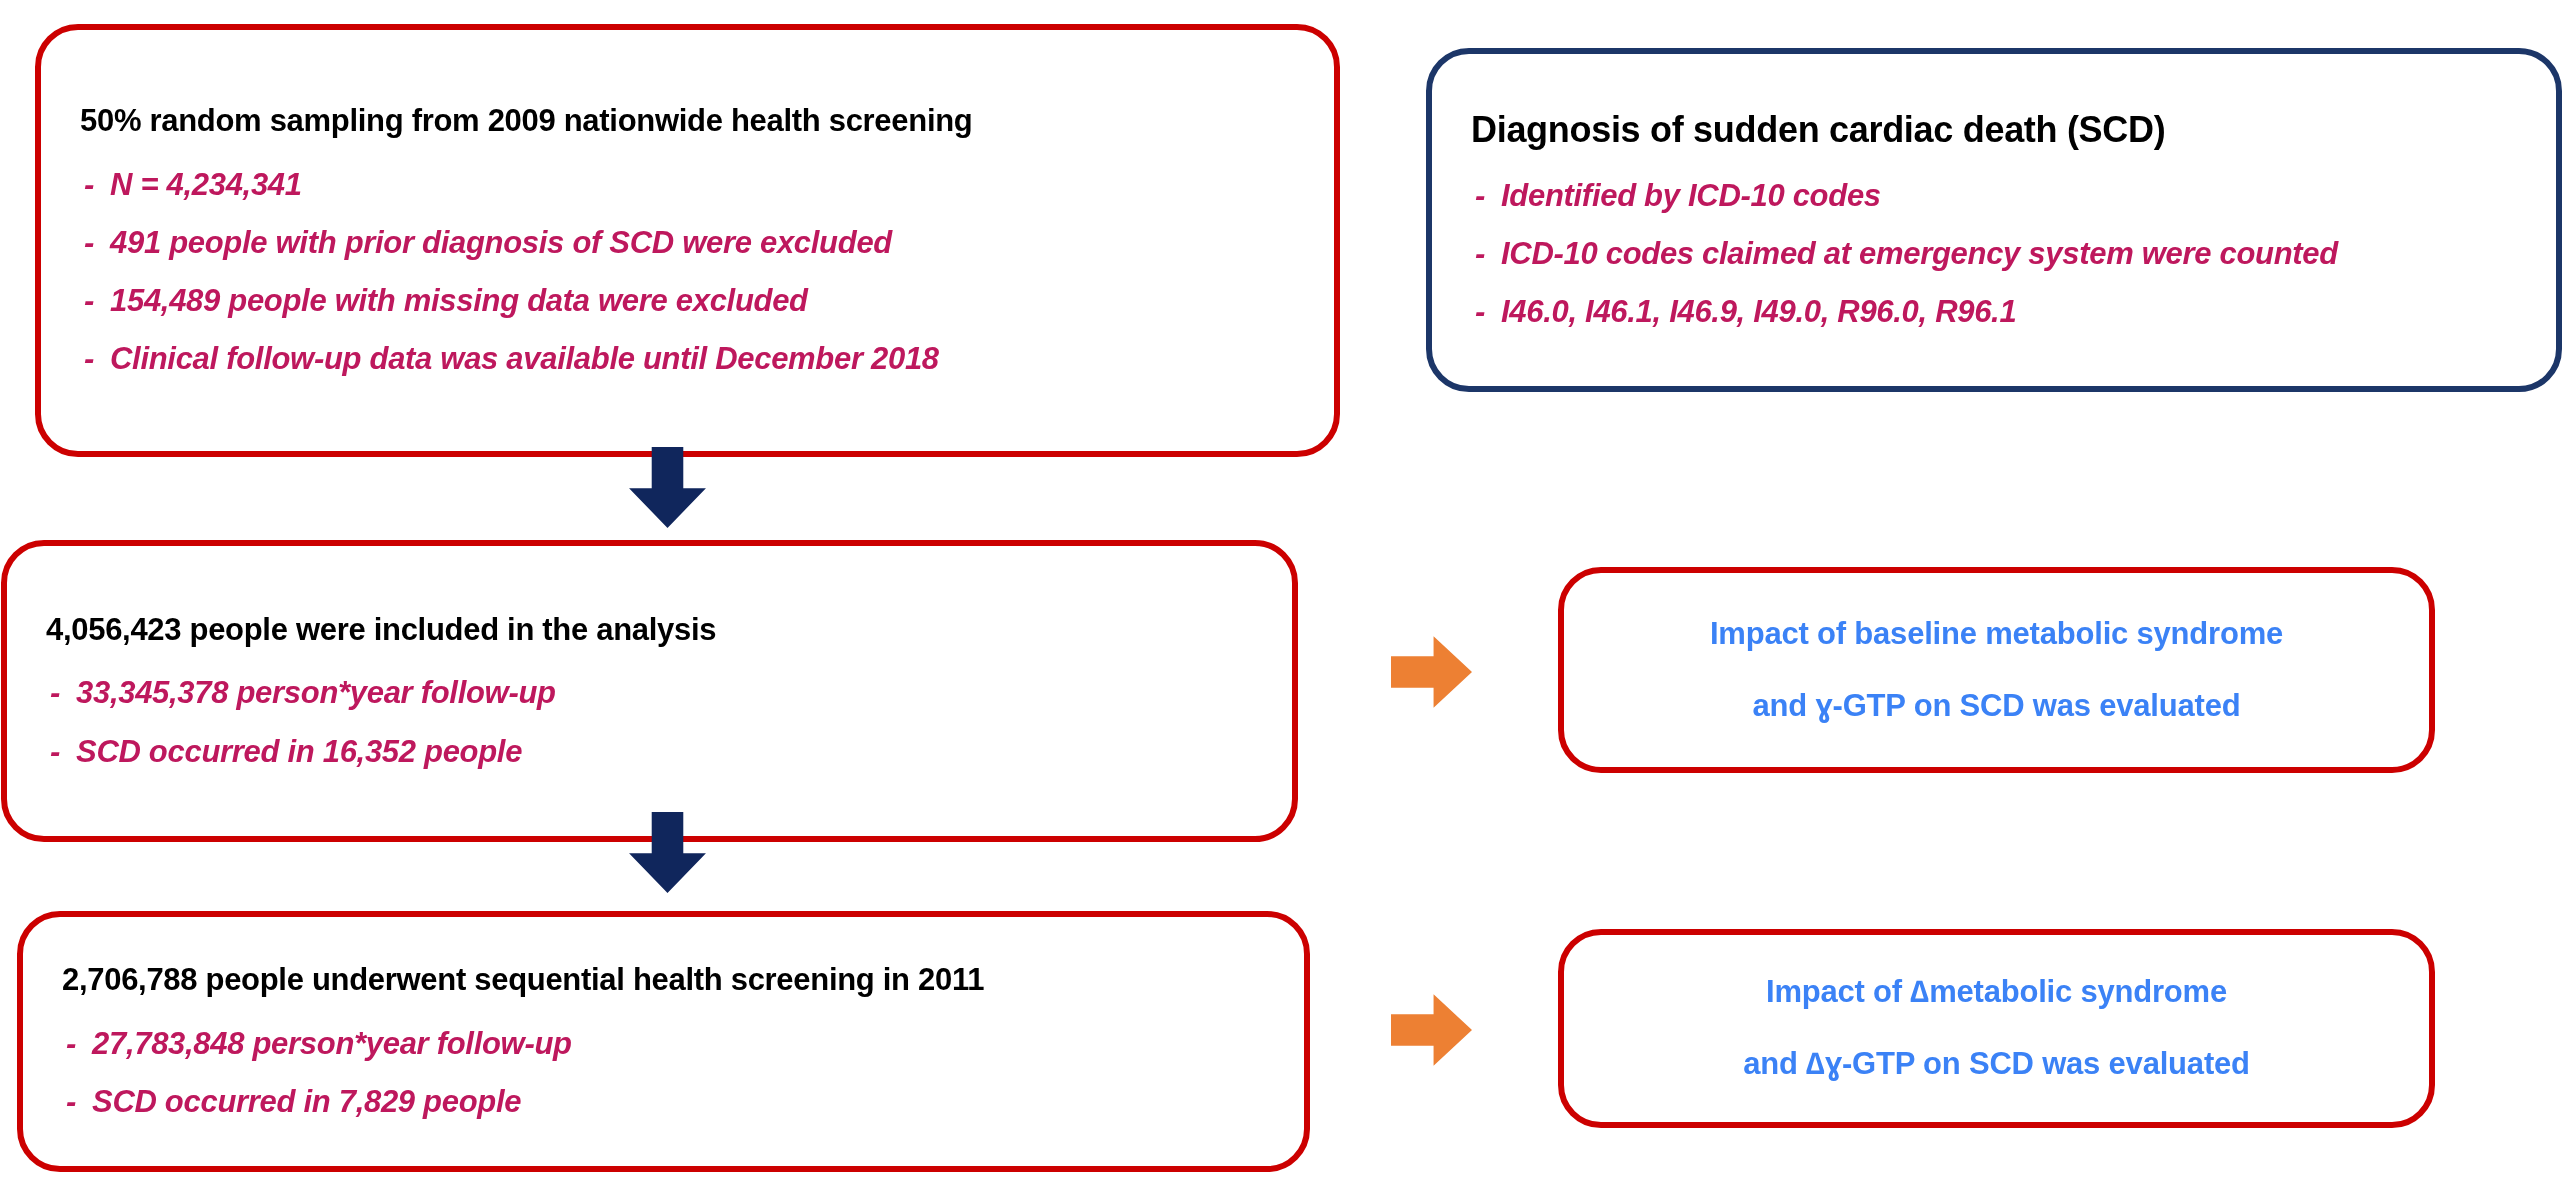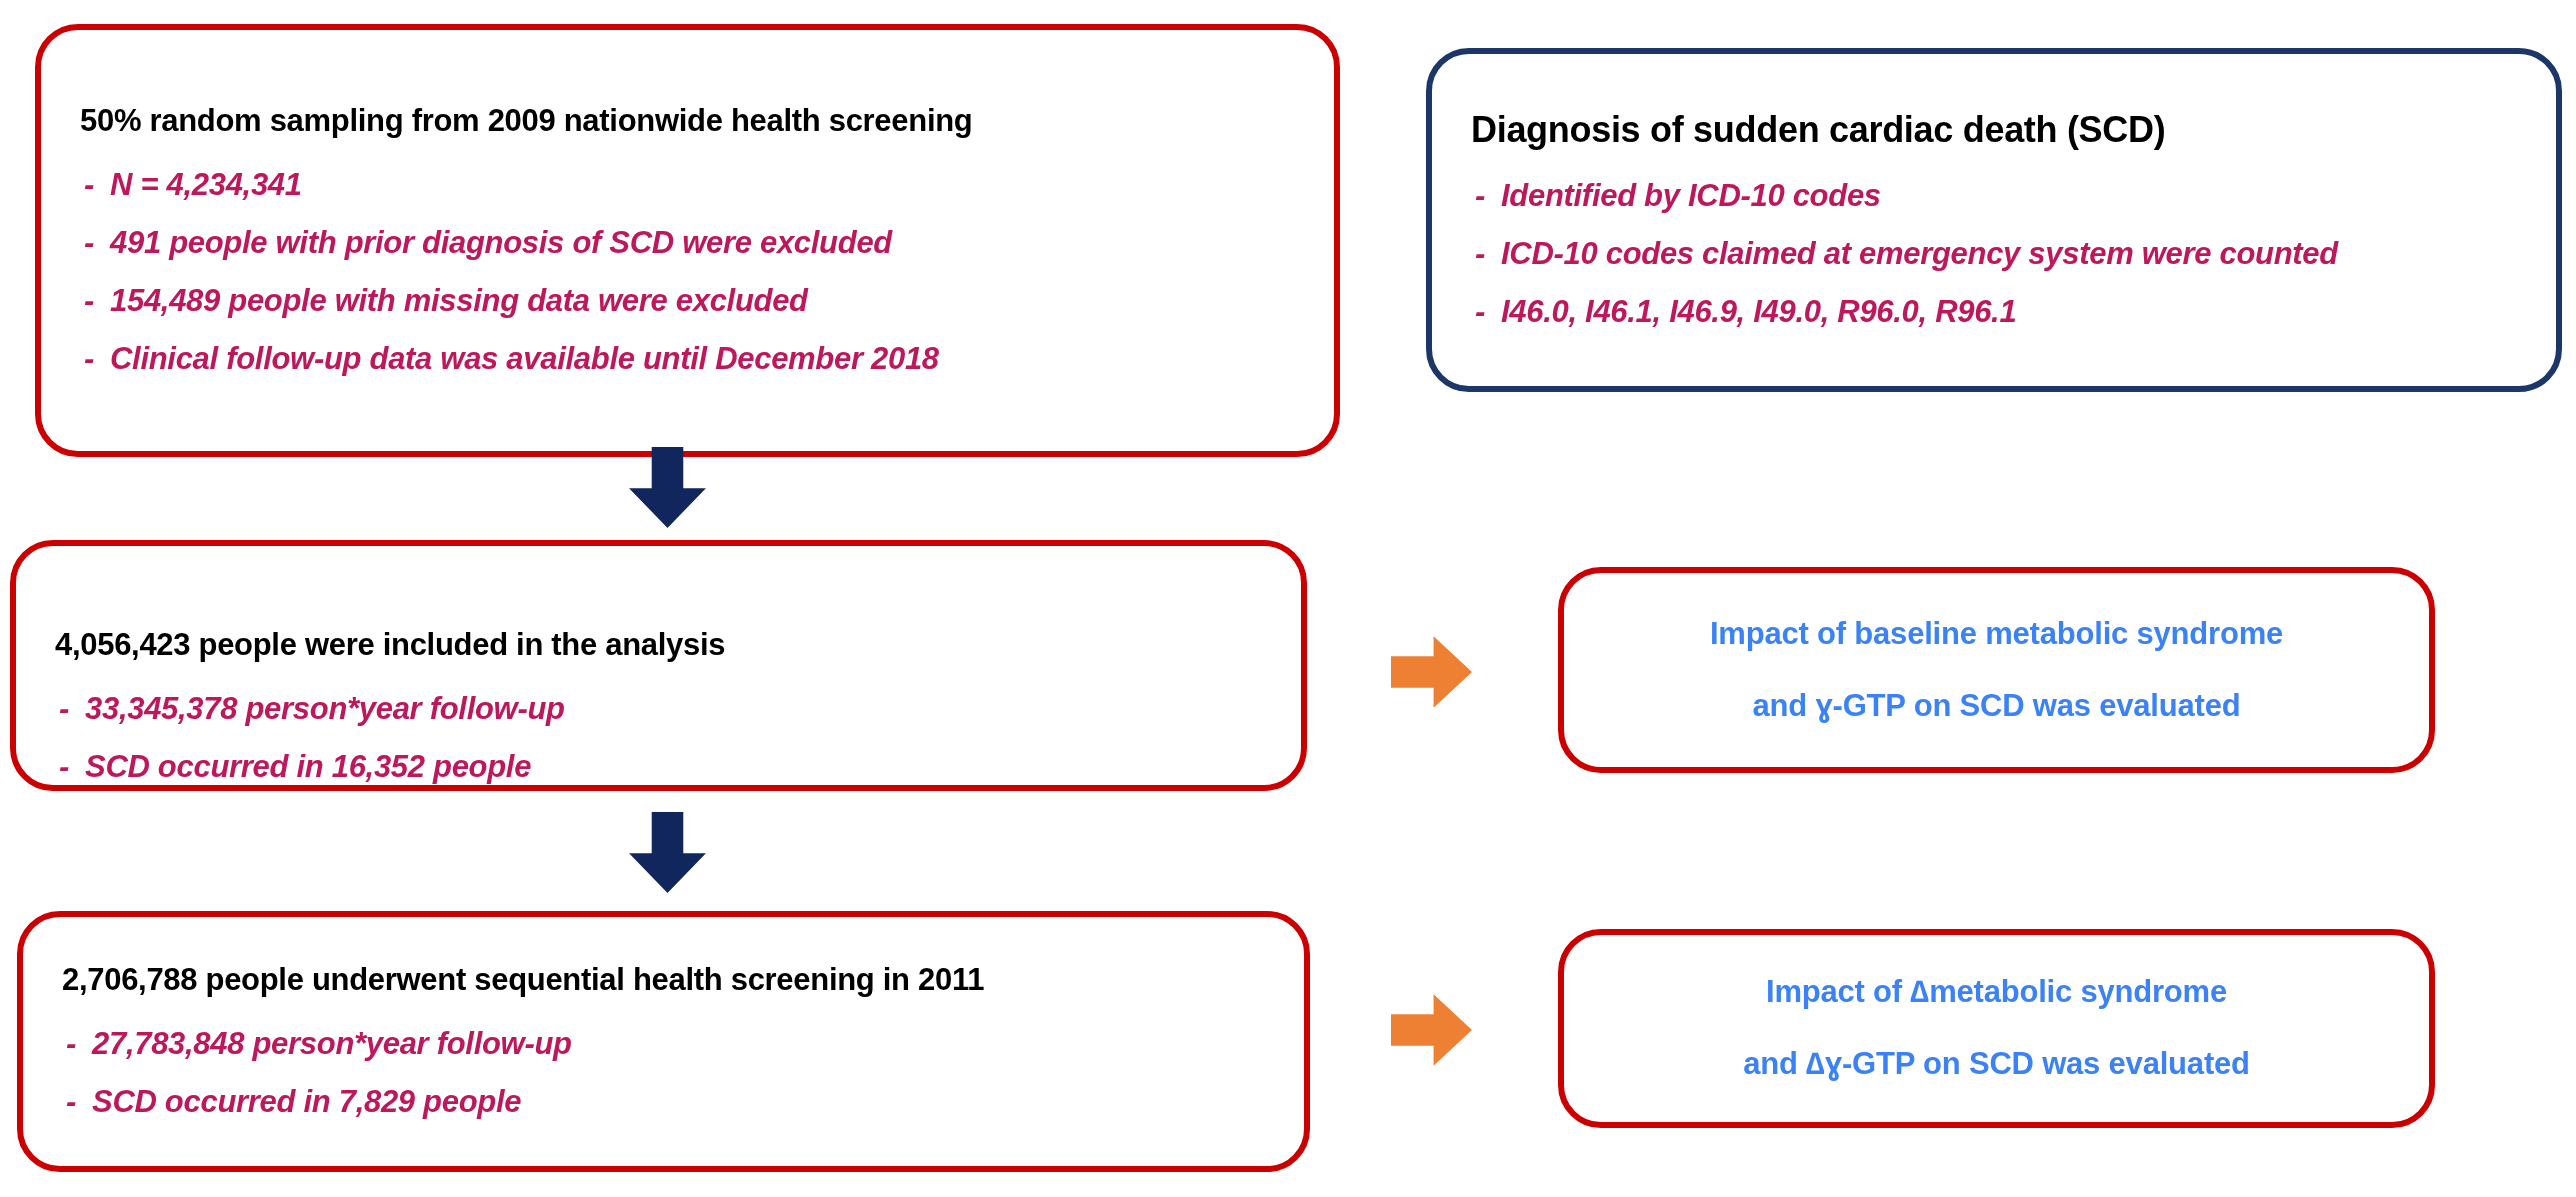--- a/index.html
+++ b/index.html
@@ -90,21 +90,21 @@
   .arrow-down {
     position: absolute;
   }
   .arrow-right {
     position: absolute;
   }
 
   
   #box-top-left     { left: 22px;   top: 24px;   width: 1305px; height: 433px; margin-left: 13px; }
   #box-diagnosis    { left: 1426px; top: 48px;   width: 1136px; height: 344px; }
-  #box-mid-left     { left: 10px;   top: 540px;  width: 1297px; height: 251px; justify-content: flex-end; }
+  #box-mid-left     { left: 1px;   top: 540px;  width: 1297px; height: 302px; }
   #box-mid-right    { left: 1558px; top: 567px;  width: 877px; height: 206px; }
   #box-bottom-left  { left: 17px;   top: 911px; width: 1293px; height: 261px; }
   #box-bottom-right { left: 1558px; top: 929px; width: 877px; height: 199px; }
 
   #arrow-down-1 { left: 629px;  top: 447px;  width: 77px; height: 81px; }
   #arrow-down-2 { left: 629px;  top: 812px; width: 77px; height: 81px; }
   #arrow-right-1 { left: 1391px; top: 636px;  width: 81px; height: 72px; }
   #arrow-right-2 { left: 1391px; top: 994px; width: 81px; height: 72px; }
 </style>
 </head>

